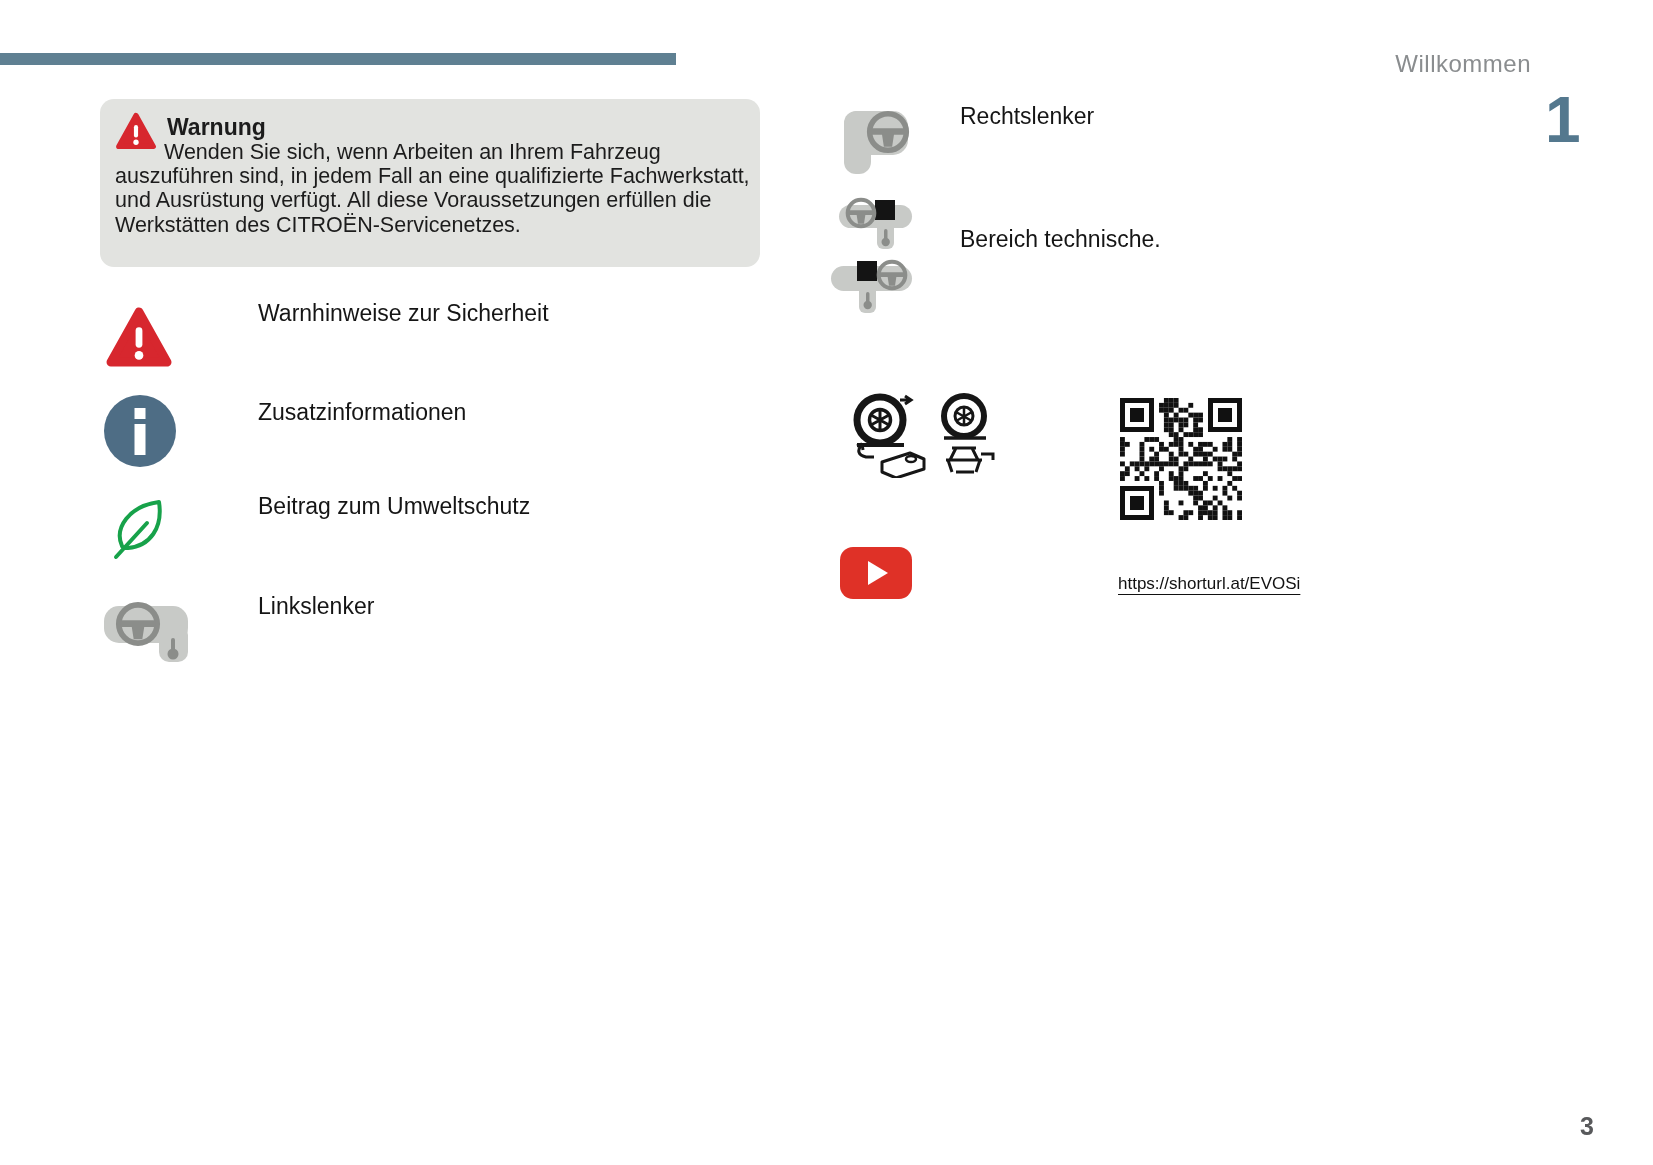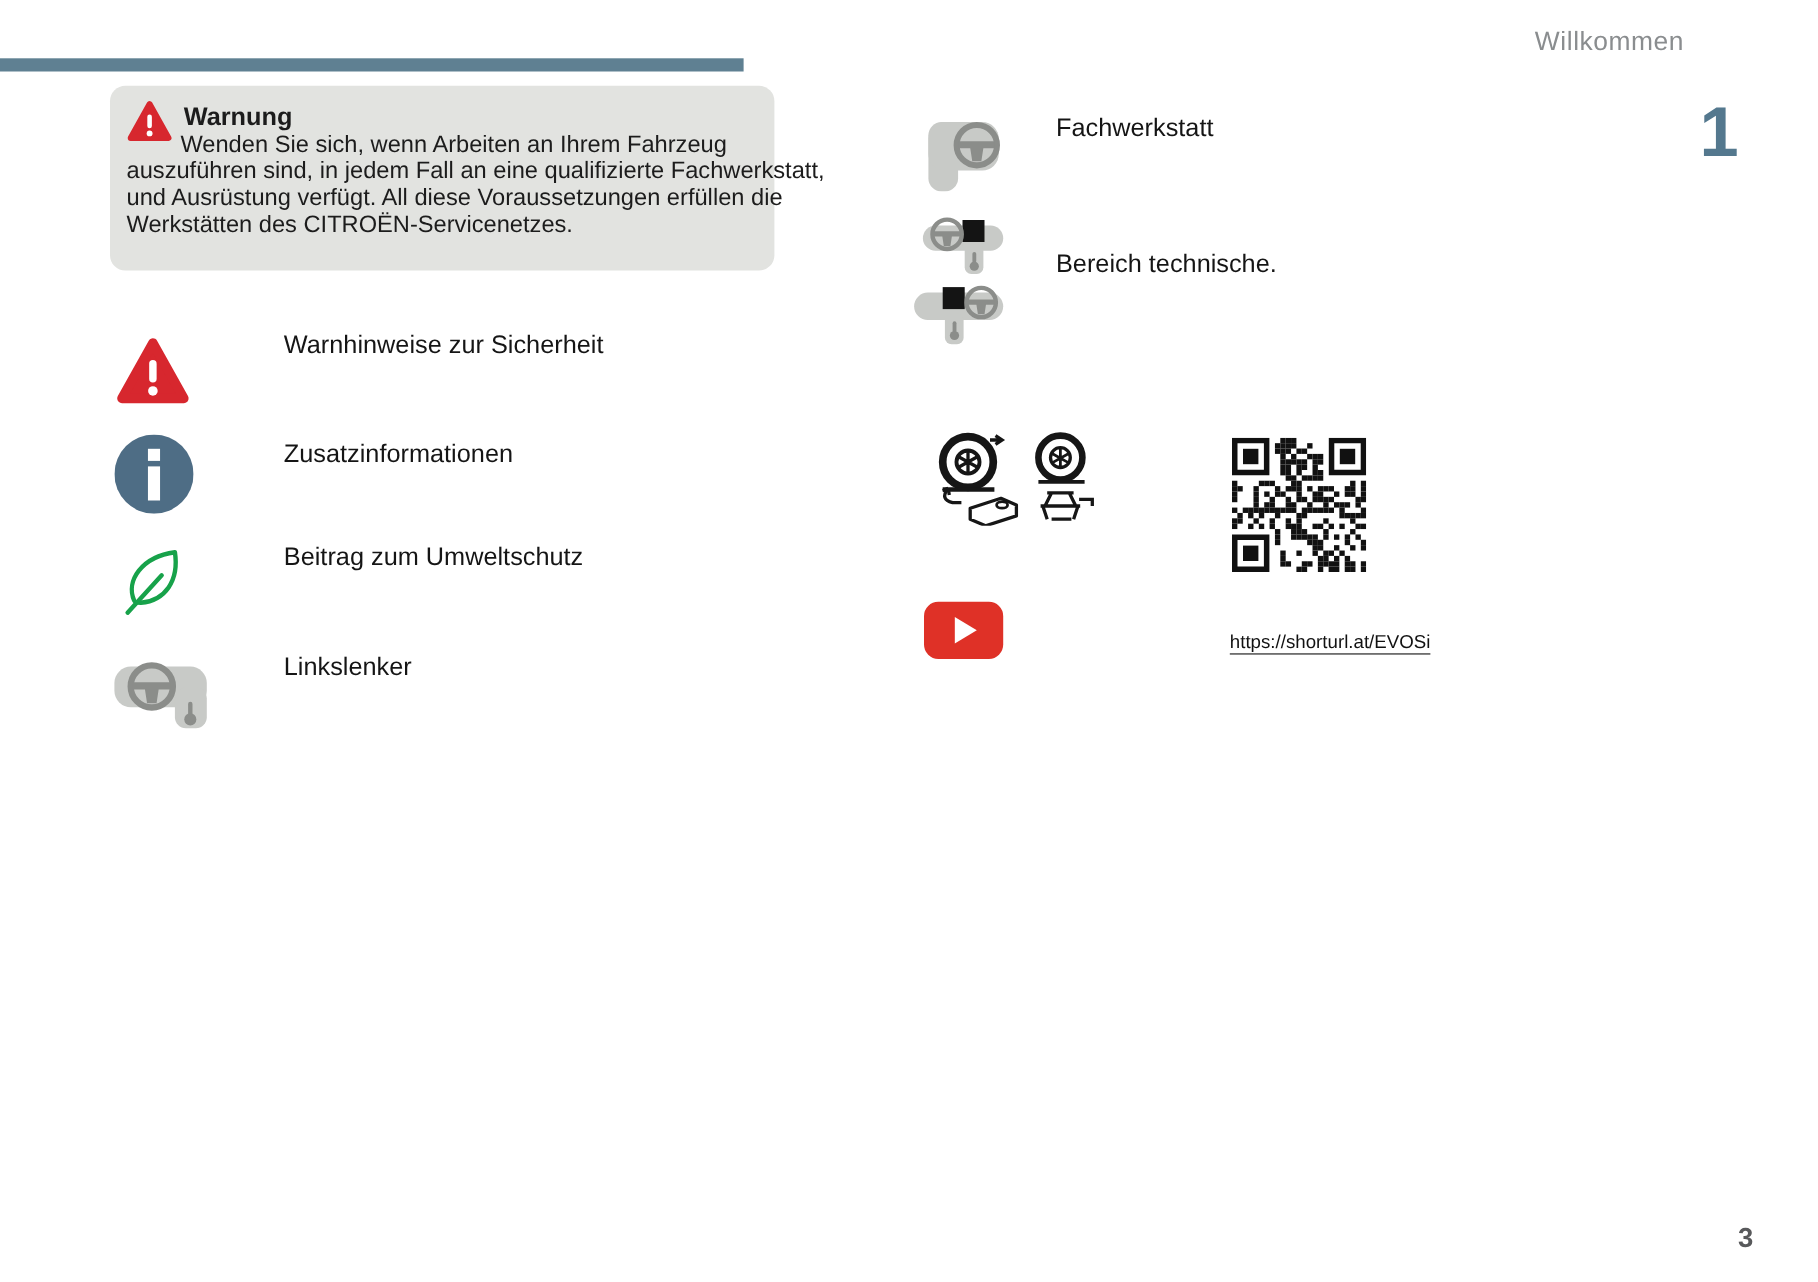--- a/index.html
+++ b/index.html
@@ -7,24 +7,24 @@
     --eco:#17A24A; --iconlight:#C8CAC7; --icondark:#8B8D8A; --ink:#1C1C1C;
     --boxbg:#E2E3E0; --mutegray:#8A8D8F; --pagenum:#58595B; --yt:#DF3127;
   }
   *{margin:0;padding:0;box-sizing:border-box}
   html,body{background:#fff}
   .page{position:relative;width:1653px;height:1165px;background:#fff;overflow:hidden;
         font-family:"Liberation Sans",sans-serif;color:var(--ink)}
   .abs{position:absolute}
 
   .top-bar{left:0;top:53px;width:676px;height:12px;background:var(--steel)}
-  .section-title{top:24px;right:122px;font-size:24px;color:var(--mutegray);letter-spacing:.5px}
+  .section-title{top:50px;right:122px;font-size:24px;color:var(--mutegray);letter-spacing:.5px}
   .chapter-number{left:1545px;top:88px;font-size:64px;font-weight:bold;color:var(--chapter);line-height:1}
 
-  .warning-box{left:100px;top:78px;width:604px;height:168px;background:var(--boxbg);
+  .warning-box{left:100px;top:99px;width:660px;height:168px;background:var(--boxbg);
                border-radius:14px;padding:16px 18px 0 15px}
   .warning-box .w-icon{position:absolute;left:15px;top:13px}
   .warn-title{margin-left:52px;font-size:23px;font-weight:bold;line-height:25px}
   .warn-line{font-size:21.5px;line-height:24.2px;white-space:nowrap}
   .warn-line.first{margin-left:49px}
 
   .legend-label{font-size:23px;line-height:30px;color:#151515}
   .videos-heading{left:838px;top:352px;font-size:25px;font-weight:bold;color:#111}
   .video-link{left:1118px;top:574px;font-size:17px;color:#111;text-decoration:underline;
               text-underline-offset:5px;cursor:pointer}
@@ -110,21 +110,21 @@
 
   <div class="abs" style="left:840px;top:108px">
     <svg width="72" height="66" viewBox="0 0 72 66">
       <rect x="4" y="3" width="27" height="63" rx="12" fill="var(--iconlight)"></rect>
       <rect x="4" y="3" width="64" height="44" rx="15" fill="var(--iconlight)"></rect>
       <g color="var(--icondark)">
           <use href="#wheel" x="26" y="2" width="44" height="44"></use>
         </g>
     </svg>
   </div>
-  <div class="abs legend-label" style="left:960px;top:101px">Fachwerkstatt</div>
+  <div class="abs legend-label" style="left:960px;top:101px">Rechtslenker</div>
 
   <div class="abs" style="left:838px;top:196px">
     <svg width="76" height="58" viewBox="0 0 76 58">
       <rect x="1" y="9" width="73" height="23" rx="11.5" fill="var(--iconlight)"></rect>
       <rect x="39" y="26" width="17" height="27" rx="6" fill="var(--iconlight)"></rect>
       <rect x="37" y="4" width="20" height="20" fill="#141414"></rect>
       <rect x="46" y="33" width="3.5" height="10" rx="1.75" fill="var(--icondark)"></rect>
       <circle cx="47.7" cy="46" r="4.2" fill="var(--icondark)"></circle>
       <g color="var(--icondark)">
           <use href="#wheel" x="7" y="1" width="32" height="32"></use>

